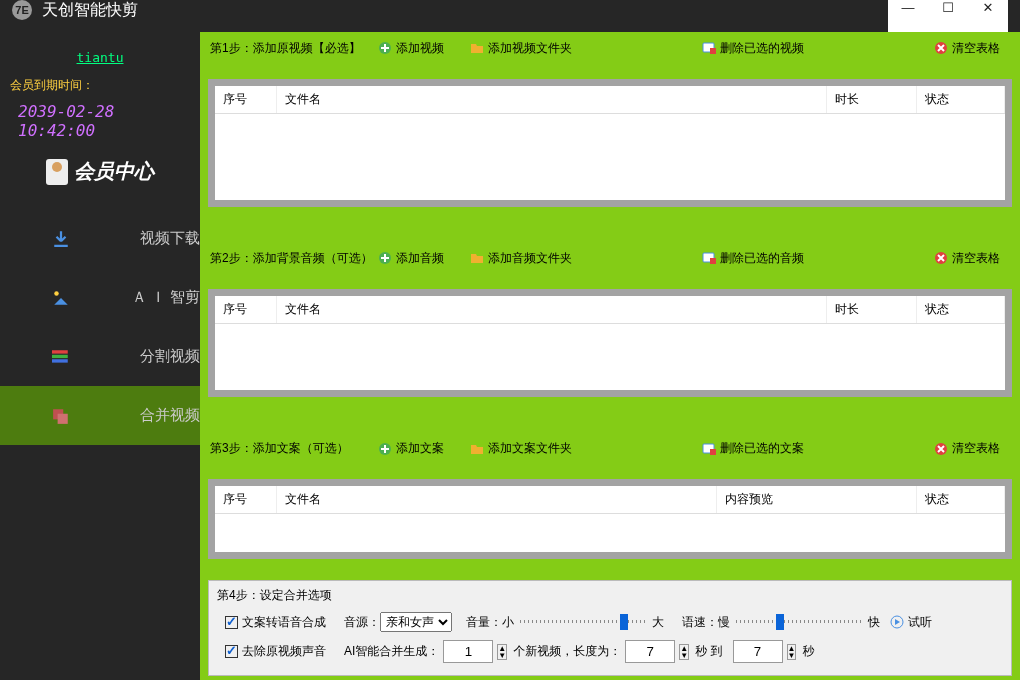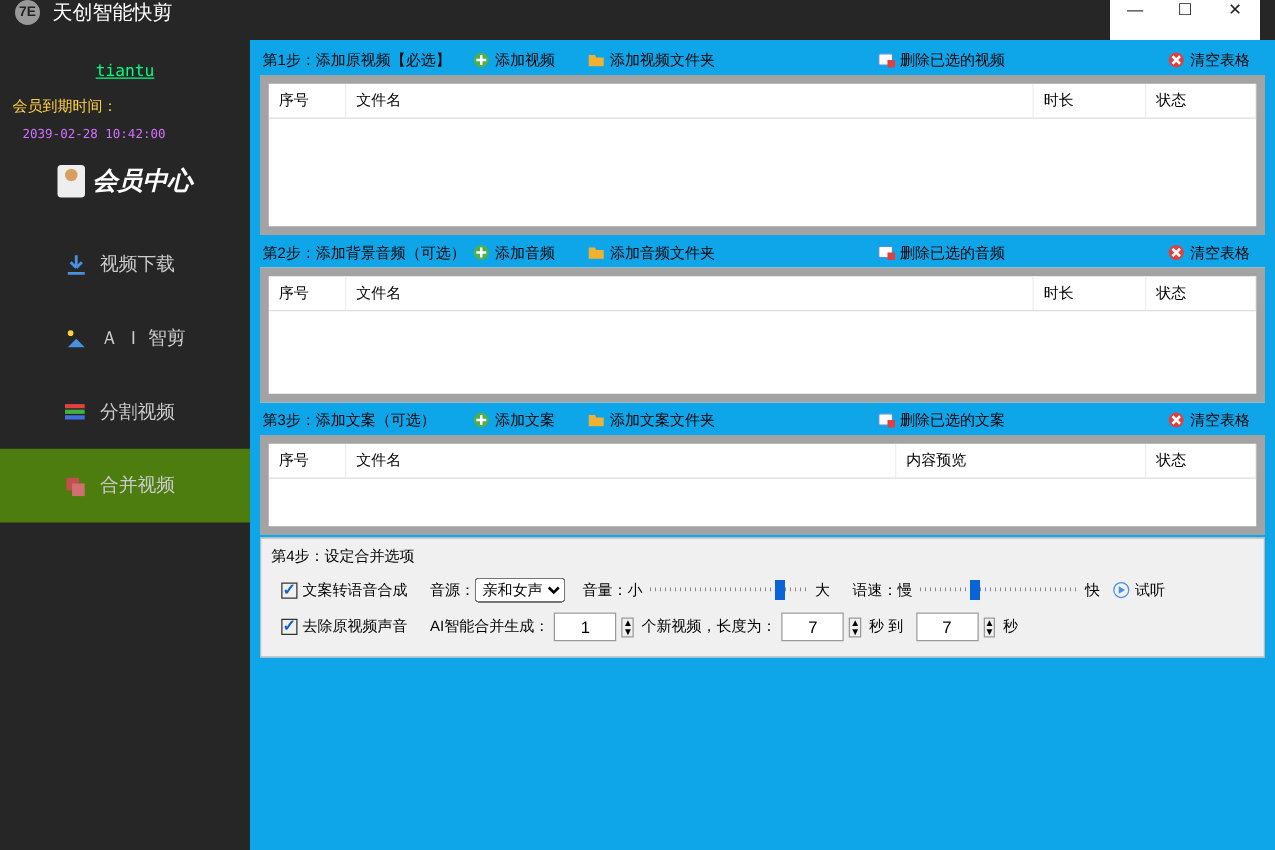--- a/index.html
+++ b/index.html
@@ -6,29 +6,29 @@
 body { font-family: "Microsoft YaHei", sans-serif; font-size: 13px; background: #fff; }
 .window { width: 1020px; height: 680px; display: flex; flex-direction: column; }
 .titlebar { height: 32px; background: #262626; display: flex; padding: 0 12px; }
 .titlebar .logo { width: 20px; height: 20px; border-radius: 50%; background: #999; color: #222; font-size: 11px; font-weight: bold; display:flex;align-items:center;justify-content:center; margin-right: 10px;}
 .titlebar .title { color: #fff; font-size: 16px; flex: 1; }
 .titlebar .wbtn { width: 40px; text-align: center; color: #222;}
 .body { flex: 1; display: flex; }
 .sidebar { width: 200px; background: #262626; color: #fff; display: flex; flex-direction: column; }
 .sb-user { color: #00ff80; text-align: center; font-family: monospace; font-size: 13px; padding: 18px 0 12px; text-decoration: underline; }
 .sb-exp { color: #ffd040; font-size: 12px; padding: 0 10px;}
-.sb-date { color: #d070ff; font-family: monospace; font-size: 10px; padding: 8px 0 14px 18px;}
+.sb-date { color: #d070ff; font-family: monospace; font-size: 16px; padding: 8px 0 14px 18px; font-style: italic;}
 .sb-center { display:flex; align-items:flex-end; justify-content:center; padding: 4px 0 24px; font-style: italic; color:#fff; font-size:20px; font-weight:bold;}
 .sb-center .pic { width: 22px;height:26px;margin-right:6px; background:#eee; border-radius:3px;position:relative;}
 .sb-center .pic::after{content:"";position:absolute;top:3px;left:6px;width:10px;height:10px;background:#d8a060;border-radius:50%;}
 .sb-nav { flex:1;}
-.sb-item { display:flex; align-items:center; padding: 20px 0 20px 52px; color:#ccc; font-size:15px; cursor:pointer;}
+.sb-item { display:flex; align-items:center; padding: 20px 0 20px 52px; color:#ccc; font-size:15px; cursor:pointer;justify-content:space-between;}
 .sb-item.active { background:#4d7c0f;}
 .sb-item .ic { width:18px;height:18px;margin-right:10px;}
-.main { flex:1; background:#0ea5e9; padding: 4px 8px; display:flex; flex-direction:column;}
+.main { flex:1; background:#84cc16; padding: 4px 8px; display:flex; flex-direction:column;justify-content:space-between;}
 .step-row { display:flex; align-items:center; padding: 1px 2px; height: 24px; font-size:12px;}
 .step-row .lbl { width: 168px; color:#000;}
 .tbtn { display:inline-flex; align-items:center; color:#000; cursor:pointer; margin-right: 2px;}
 .tbtn .ic { width:14px;height:14px;margin-right:4px;}
 .spacer-s { width: 24px;}
 .spacer-m { flex:1; max-width: 128px;}
 .tbl { background:#fff; border:7px solid #a3a3a3; flex: 0 0 auto; overflow: hidden;}
 .tbl-h1 { height: 128px;}
 .tbl-h2 { height: 108px;}
 .tbl-h3 { height: 80px;}

